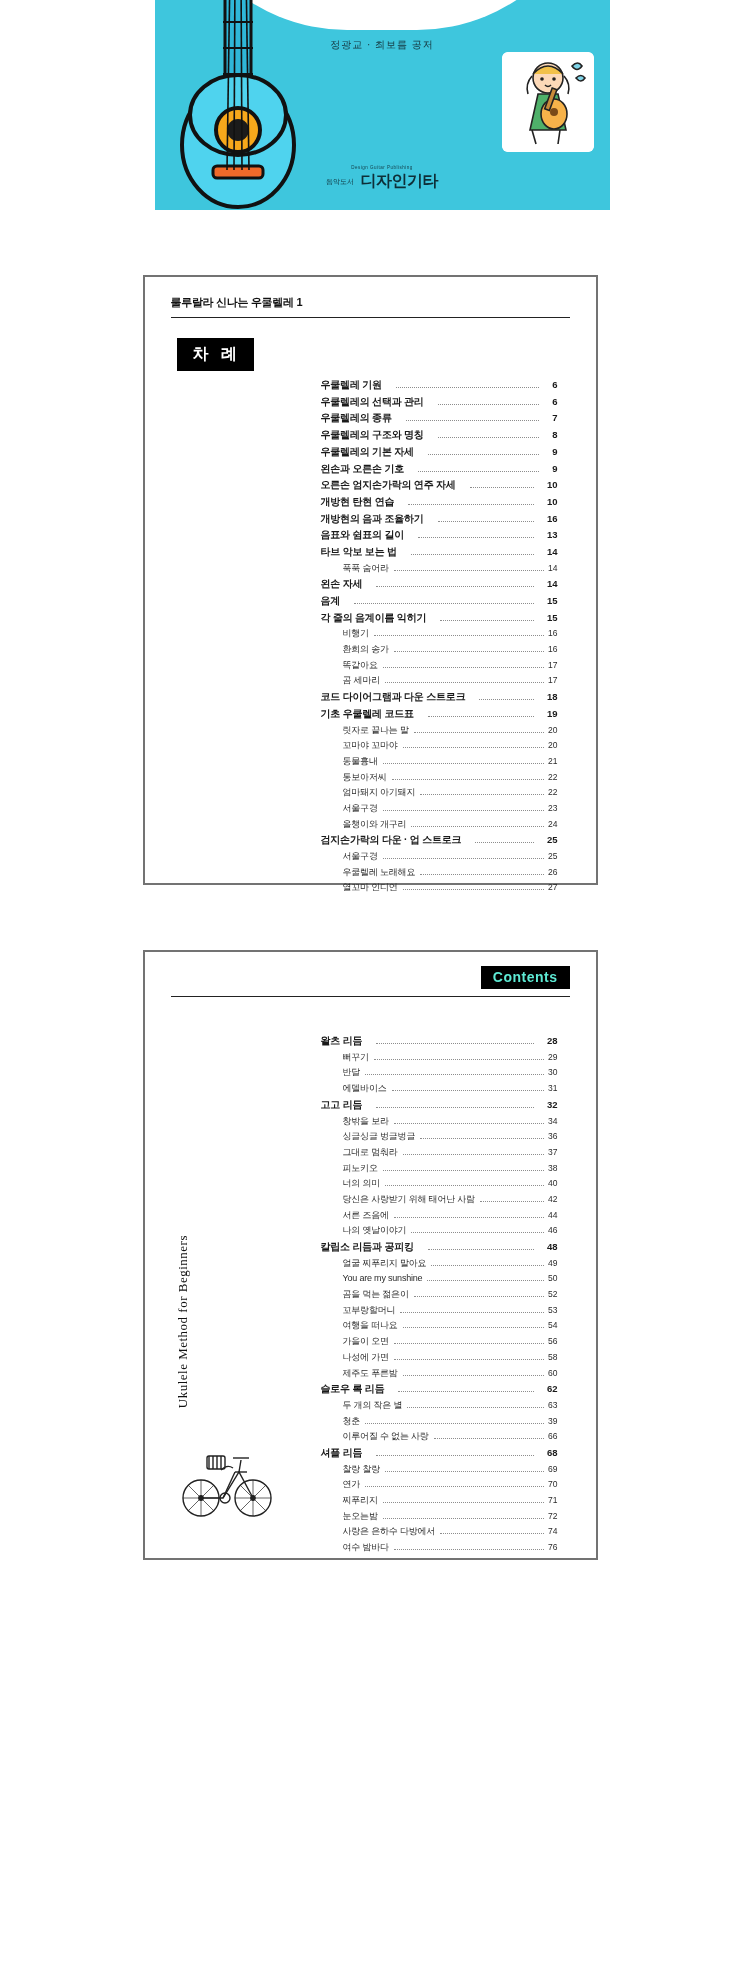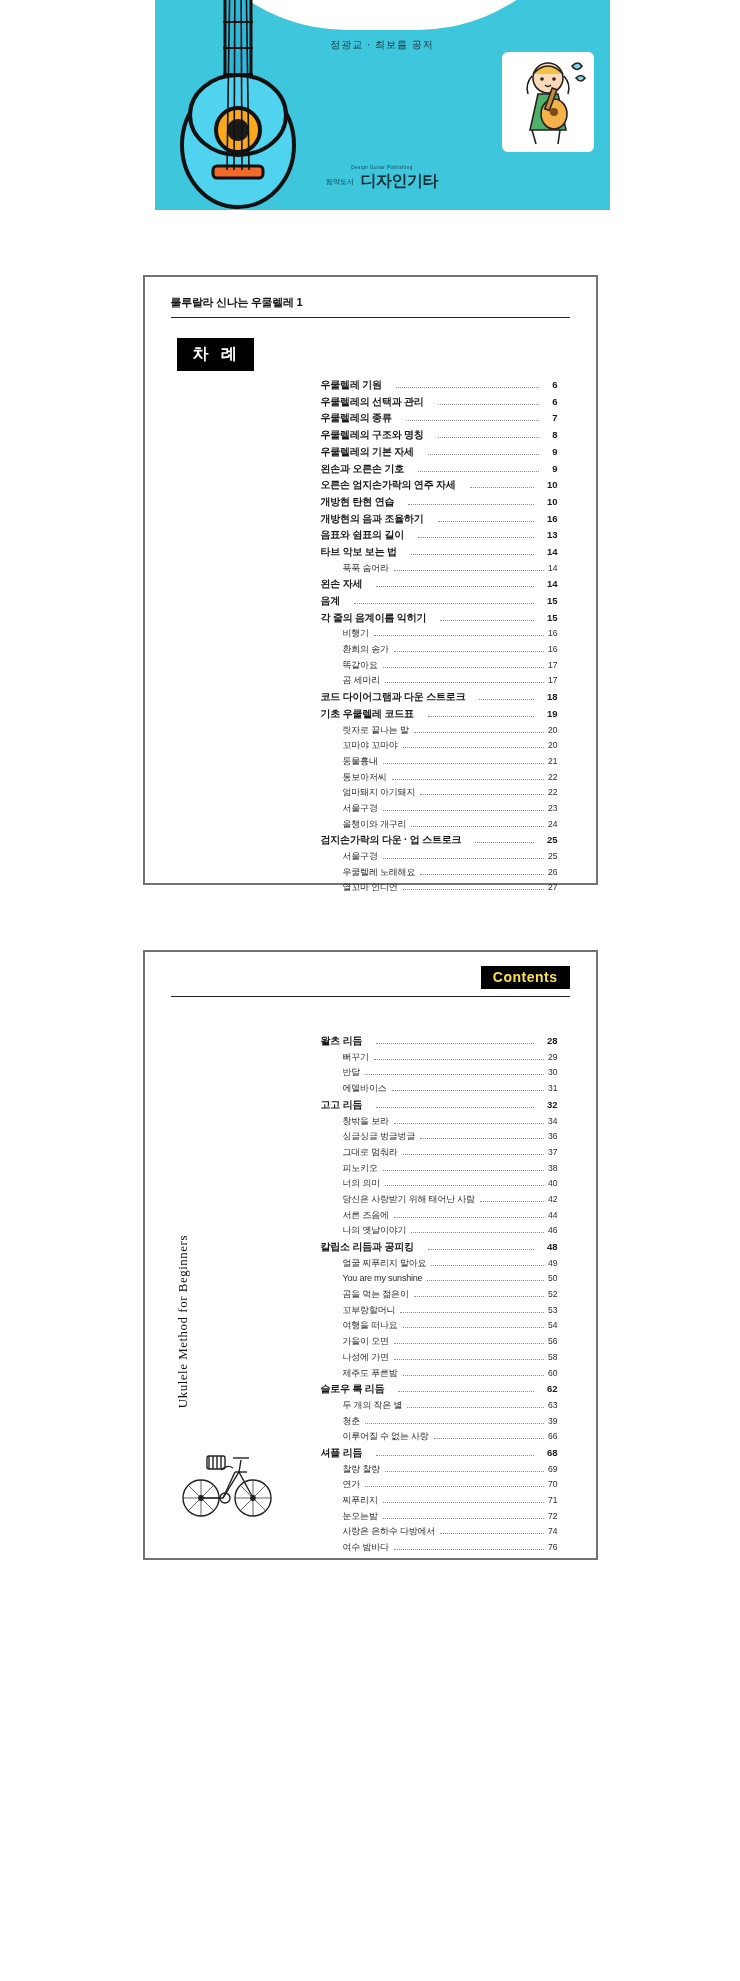--- a/index.html
+++ b/index.html
@@ -119,21 +119,21 @@
     margin-top: 20px;
     margin-left: 6px;
   }
 
   .contents-badge-row {
     text-align: right;
   }
   .contents-badge {
     display: inline-block;
     background: #000000;
-    color: #fde047;
+    color: #5eead4;
     font-size: 14px;
     font-weight: bold;
     padding: 3px 12px 4px 12px;
     letter-spacing: .5px;
   }
   .page2-rule {
     border-top: 1.5px solid #222;
     margin-top: 7px;
   }
 

